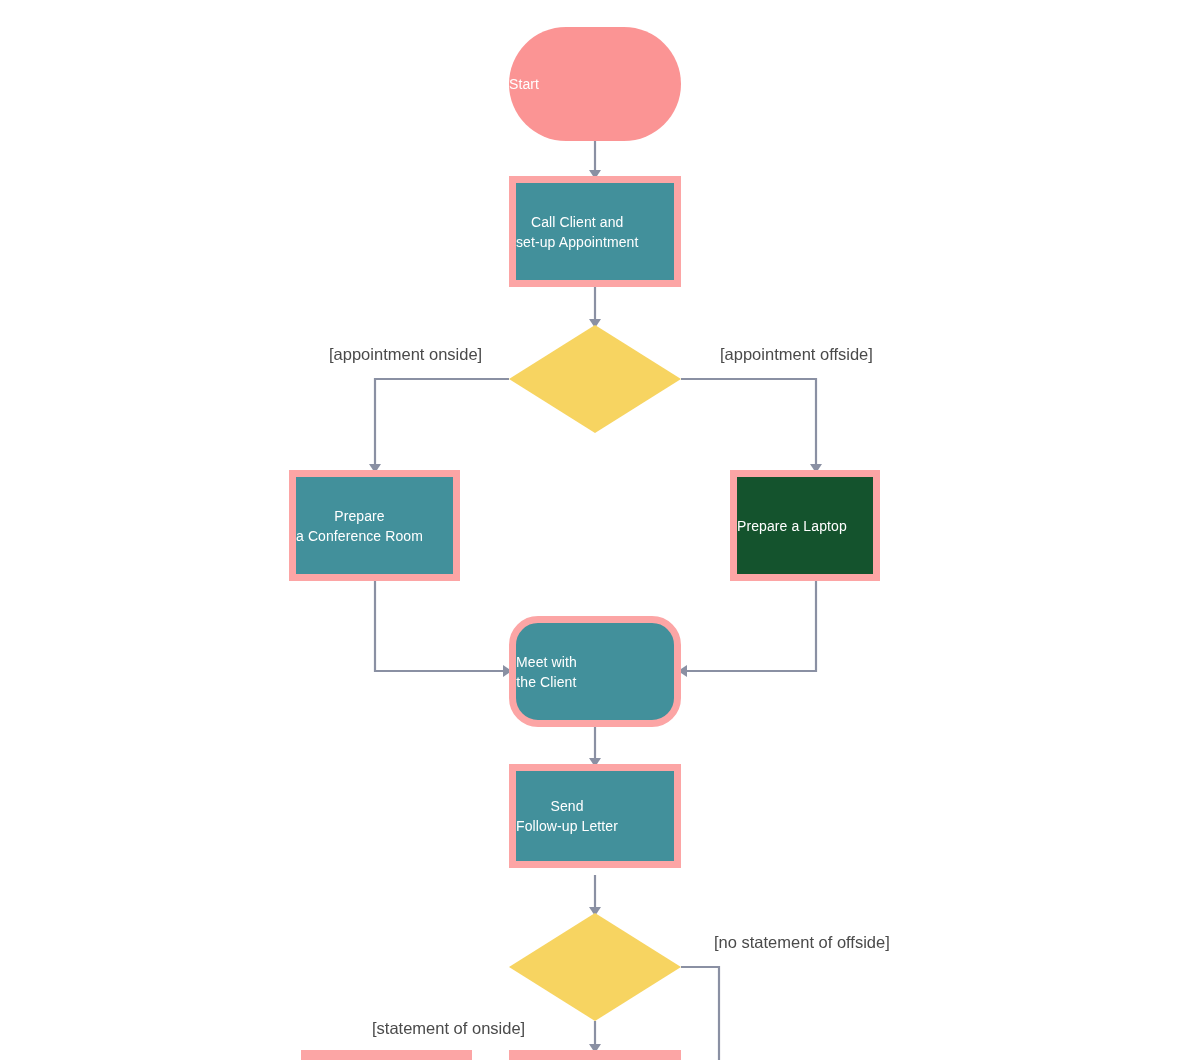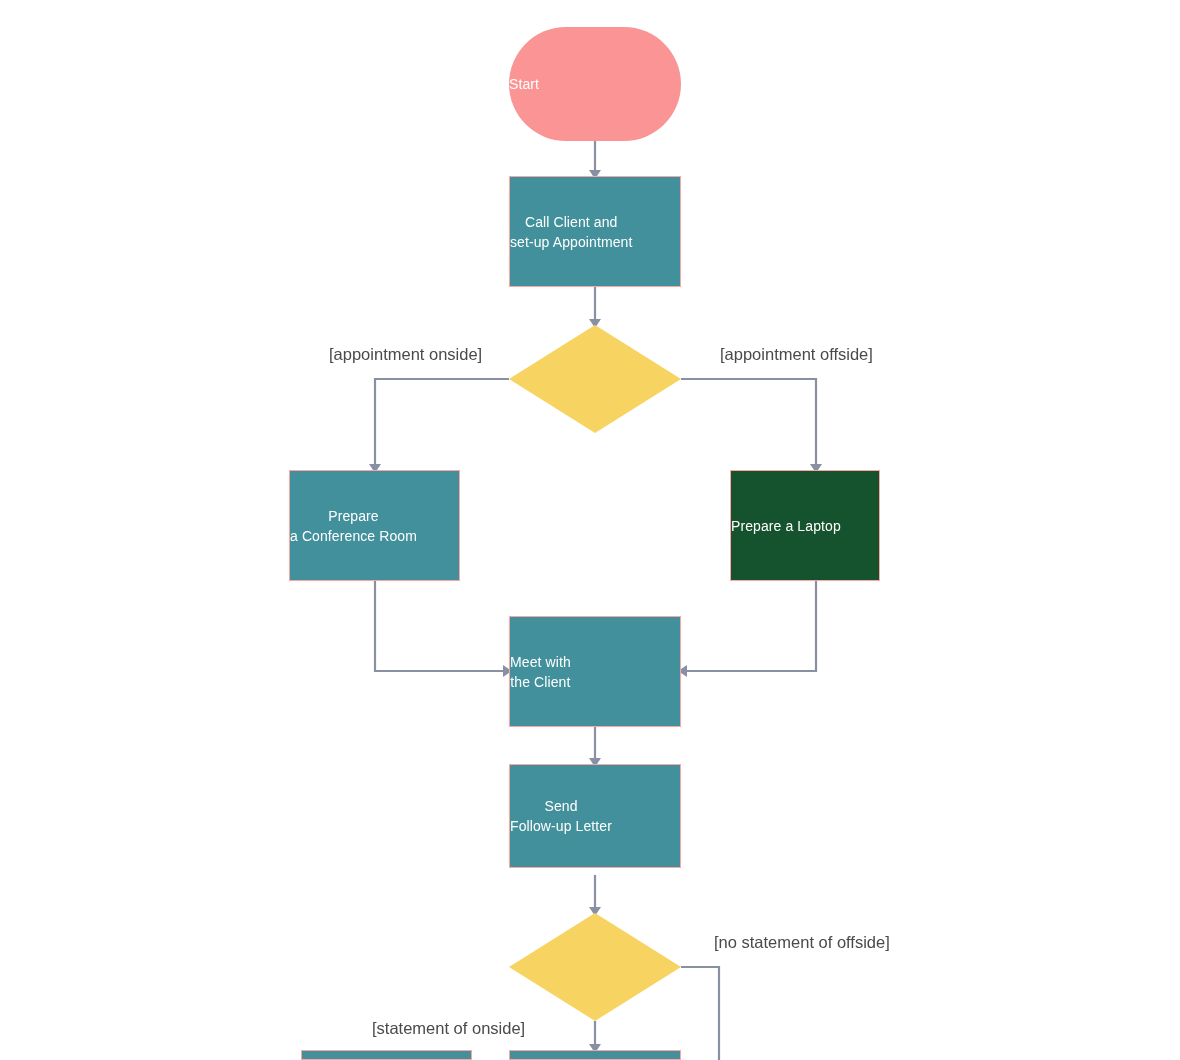--- a/index.html
+++ b/index.html
@@ -33,21 +33,21 @@
     justify-content: flex-start;
     text-align: center;
     color: #ffffff;
     font-size: 14px;
     line-height: 20px;
     letter-spacing: 0.1px;
     white-space: pre-line;
   }
   .node-process {
     background: #42909b;
-    border: 1px solid #fca5a5;
+    border: 7px solid #fca5a5;
   }
   .node-start {
     background: #fb9494;
     border-radius: 58px;
   }
   .node-decision {
     background: transparent;
     color: #4a4a4a;
   }
   .edge-label {
@@ -114,21 +114,21 @@
 
   <div class="node node-process" style="left: 289px; top: 470px; width: 171px; height: 111px; background: rgb(66, 144, 155);">
     <span>Prepare
 a Conference Room</span>
   </div>
 
   <div class="node node-process" style="left: 730px; top: 470px; width: 150px; height: 111px; background: #14532d;">
     <span>Prepare a Laptop</span>
   </div>
 
-  <div class="node node-process" style="left: 509px; top: 616px; width: 172px; height: 111px; background: rgb(66, 144, 155);">
+  <div class="node node-process" style="left: 509px; top: 616px; width: 172px; height: 111px; background: rgb(66, 144, 155); border-radius: 29px;">
     <span>Meet with
 the Client</span>
   </div>
 
   <div class="node node-process" style="left: 509px; top: 764px; width: 172px; height: 104px; background: rgb(66, 144, 155);">
     <span>Send
 Follow-up Letter</span>
   </div>
 
   <div class="node node-decision" style="left: 509px; top: 913px; width: 172px; height: 108px; background: transparent; border: none;">

